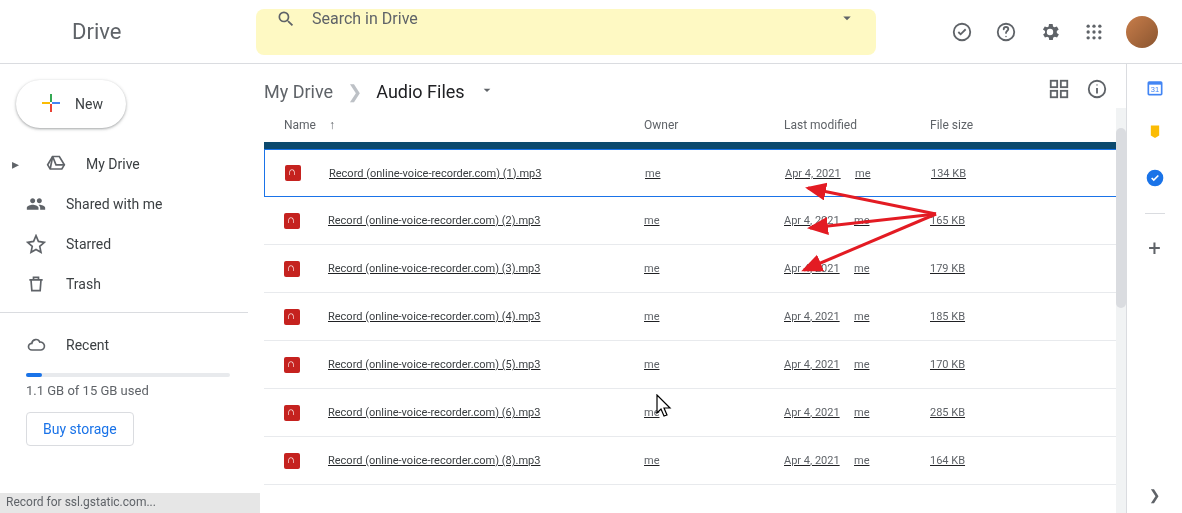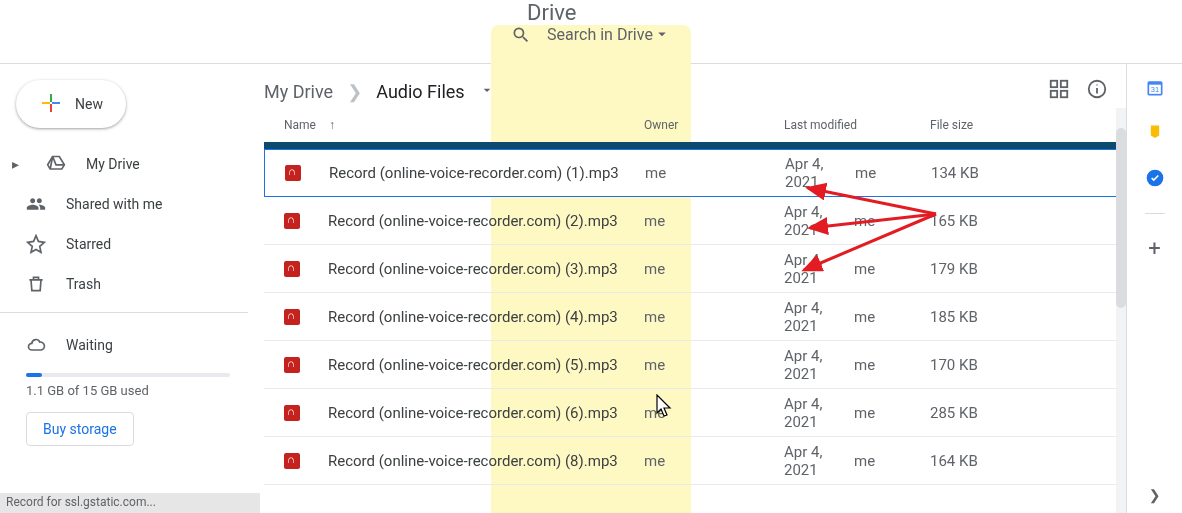--- a/index.html
+++ b/index.html
@@ -1,19 +1,19 @@
 <!DOCTYPE html>
 <html><head>
 <meta charset="utf-8">
 <style>
   * { box-sizing: border-box; margin: 0; padding: 0; }
   body { font-family: 'Google Sans', Roboto, Arial, sans-serif; color: #202124; font-size: 14px; background:#fff; overflow:hidden; }
 
   .header {
-    display: flex; align-items: center; height: 64px; padding: 0 16px; border-bottom: 1px solid #dadce0; flex-direction: column;
+    display: flex; align-items: center; height: 64px; padding: 0 16px; border-bottom: 1px solid #dadce0;
   }
   .logo-area { width: 240px; display:flex; align-items:center; padding-left:56px;}
   .logo-text { font-size: 22px; color: #5f6368; }
   .search-bar {
     flex: 0 0 620px; height: 46px; background: #fef9c3; border-radius: 8px;
     display: flex; align-items: flex-start; padding: 0 20px; color:#5f6368;
   }
   .search-placeholder { margin-left: 16px; color:#5f6368; font-size:16px; flex:1;}
   .header-icons { margin-left:auto; display:flex; align-items:center; gap:20px; padding-right:8px;}
   .hicon { width:24px; height:24px; display:flex; align-items:center; justify-content:center; color:#5f6368;}
@@ -51,21 +51,21 @@
     display:flex; padding:0 8px 10px 20px; color:#5f6368; font-size:12px;
     border-bottom:7px solid #0c4a6e; align-items:flex-end;
   }
   .col-name{ flex:0 0 360px;}
   .col-owner{ flex:0 0 140px;}
   .col-mod{ flex:0 0 146px;}
   .col-size{ flex:1;}
   .sort-arrow{ margin-left:10px;}
   .row {
     display:flex; align-items:center; height:48px; padding:0 8px 0 20px;
-    border-bottom:1px solid #e8eaed; cursor:pointer; font-size:15px;
+    border-bottom:1px solid #e8eaed; cursor:pointer; font-size:11px;text-decoration:underline;
   }
   .row.selected { border:1px solid #1a73e8; background:#fff;}
   .file-icon{ width:16px; height:16px; background:#c5221f; border-radius:2px; margin-right:28px; position:relative;}
   .file-icon::after{ content:"∩"; color:#fff; font-size:11px; position:absolute; left:3px; top:0;}
   .fname{ flex:0 0 316px; color:#3c4043;}
   .fowner{ flex:0 0 140px; color:#5f6368;}
   .fmod{ flex:0 0 70px; color:#5f6368;}
   .fmodby{ flex:0 0 76px; color:#5f6368;}
   .fsize{ flex:1; color:#5f6368;}
   .scroll-ind{ position:absolute; right:0; top:44px; bottom:0; width:10px; background:#f1f3f4;}
@@ -192,21 +192,21 @@
     </div>
 
     <div class="divider"></div>
 
     <div class="nav-item">
       <span class="nav-icon">
         <svg width="20" height="20" viewBox="0 0 24 24" fill="none" stroke="#5f6368" stroke-width="2">
             <path d="M18 18H7a4 4 0 010-8 5 5 0 019.6-1.5A4 4 0 0118 18z"></path>
           </svg>
       </span>
-      <span class="label">Waiting</span>
+      <span class="label">Recent</span>
     </div>
     <div class="storage-bar">
         <div class="fill"></div>
       </div>
     <div class="storage-text">1.1 GB of 15 GB used</div>
     <div class="buy-btn">Buy storage</div>
   </div>
 
   <div class="main">
     <div class="breadcrumbs">

